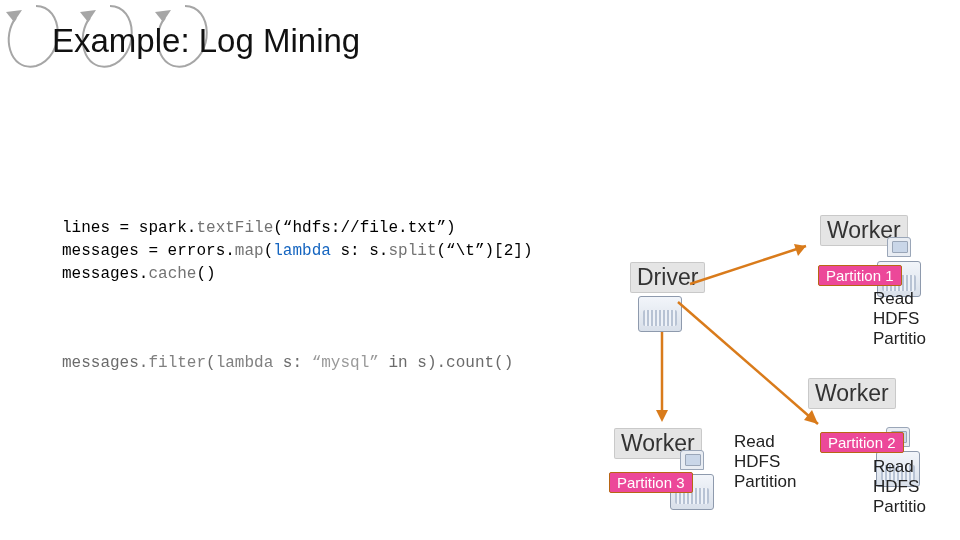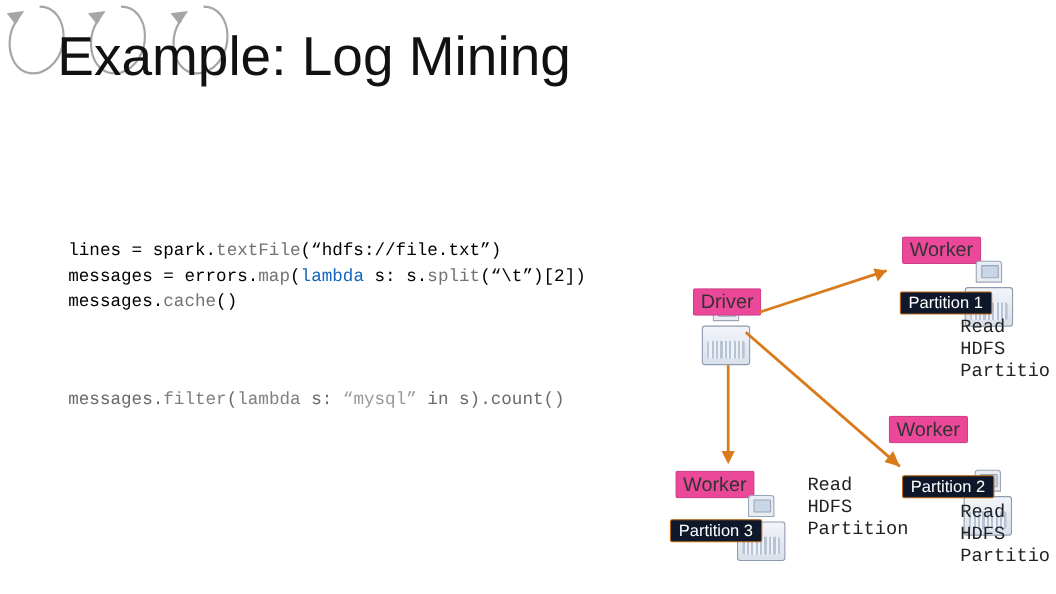--- a/index.html
+++ b/index.html
@@ -1,49 +1,49 @@
 <!DOCTYPE html>
 <html><head>
 <meta charset="utf-8">
 <style>
   * { box-sizing: border-box; margin: 0; padding: 0; }
   html, body { width: 960px; height: 540px; background: #fff; font-family: Arial, Helvetica, sans-serif; overflow: hidden; }
 
   .slide { position: relative; width: 960px; height: 540px; }
 
-  .title { position: absolute; left: 52px; top: 22px; font-size: 50px; color: #111; font-weight: 400; }
+  .title { position: absolute; left: 52px; top: 22px; font-size: 33px; color: #111; font-weight: 400; }
   .subtitle { position: absolute; left: 52px; top: 110px; right: 40px; font-size: 28px; color: #777; line-height: 1.2; }
   .subtitle .line2 { display:block; padding-left: 95px; }
 
   .code { position: absolute; left: 62px; top: 217px; font-family: "Courier New", monospace; font-size: 16px; color: #000; line-height: 1.45; }
   .code .kw1 { color: #737373; } 
   .code .kw2 { color: #2e7d32; } 
   .code .kw3 { color: #1565c0; } 
   .code .kw4 { color: #c2185b; }
 
   .code2 { position: absolute; left: 62px; top: 354px; font-family: "Courier New", monospace; font-size: 16px; color: #6b6b6b; }
   .code2 .kw2 { color: #808080; }
   .code2 .kw3 { color: #808080; }
   .code2 .str { color: #999; }
 
   
-  .lbl { position: absolute; font-size: 18px; color: #333; background: #ec4899; border: 1px solid rgba(0,0,0,0.12); border-radius: 2px; padding: 1px 6px; }
+  .lbl { position: absolute; font-size: 23px; color: #333; background: #e5e5e5; border: 1px solid rgba(0,0,0,0.12); border-radius: 2px; padding: 1px 6px; }
 
   
-  .part { position: absolute; font-size: 15px; color: #fff; background: #0f172a; border: 1px solid #b86614; border-radius: 2px; padding: 1px 7px; }
+  .part { position: absolute; font-size: 15px; color: #fff; background: #ec4899; border: 1px solid #b86614; border-radius: 2px; padding: 1px 7px; }
 
   
   .server { position: absolute; width: 44px; height: 60px; }
   .server .top { position:absolute; left:10px; top:0; width:24px; height:20px; background:#e9edf3; border:1px solid #9aa6b8; border-radius:3px 3px 0 0; }
   .server .top::after { content:""; position:absolute; left:4px; top:3px; width:14px; height:10px; background:#c9d6e8; border:1px solid #9aa6b8; border-radius:1px; }
   .server .base { position:absolute; left:0; bottom:0; width:44px; height:36px; background:linear-gradient(#f2f5fa,#d9e0ea); border:1px solid #8e9aad; border-radius:3px; }
   .server .vents { position:absolute; left:5px; bottom:6px; width:34px; height:16px; background:repeating-linear-gradient(to right,#b8c3d4 0,#b8c3d4 2px,#eef2f8 2px,#eef2f8 4px); border-radius:2px; }
 
   
-  .stack { position: absolute; font-size: 17px; color: #222; line-height: 1.18; font-family: Liberation Mono, monospace; } 
+  .stack { position: absolute; font-size: 17px; color: #222; line-height: 1.18; } 
 
   
   svg.arrow { position:absolute; overflow:visible; }
   svg.arrow line { stroke:#d97b1b; stroke-width:2.5; }
   svg.arrow polygon { fill:#d97b1b; }
 
   
   svg.loop path { stroke:#a6a6a6; stroke-width:2; fill:none; }
   svg.loop polygon { fill:#a6a6a6; }
 </style>

